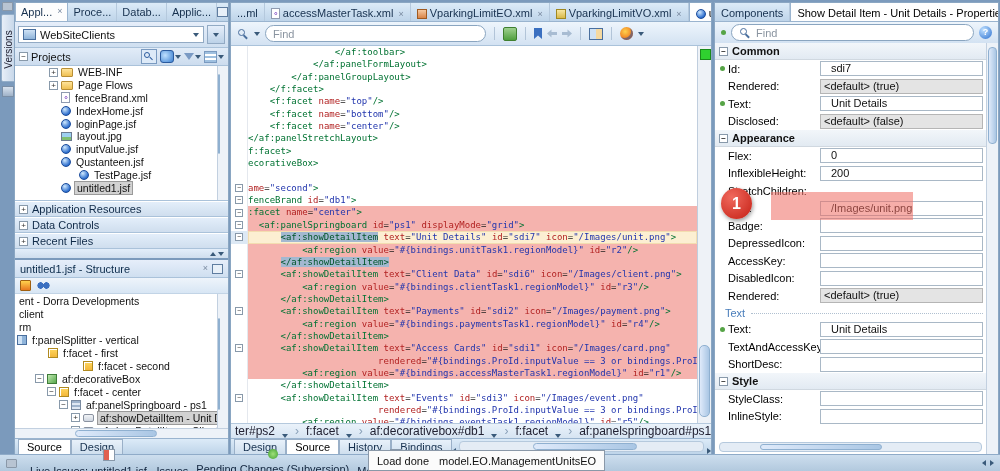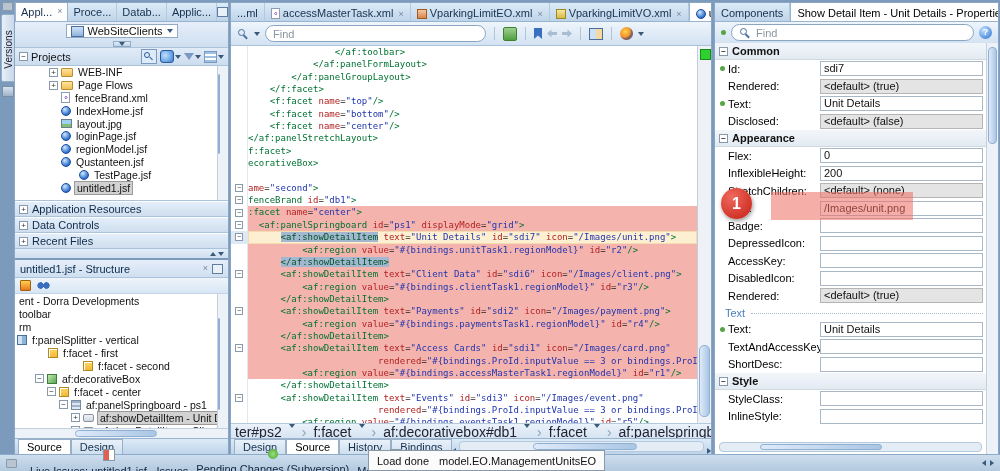--- a/index.html
+++ b/index.html
@@ -20,21 +20,21 @@
   
   #vstrip{position:absolute;left:0;top:0;width:14px;bottom:16px;}
   .corner-ico{position:absolute;left:2px;top:2px;width:9px;height:7px;background:#b8c4d2;border:1px solid #8a98a8;border-radius:1px;}
   .vtab{position:absolute;left:1px;top:14px;width:12px;height:66px;background:linear-gradient(90deg,#e8eff8,#c8d8ea);border:1px solid #93aec9;border-radius:2px 0 0 2px;}
   .vtab span{position:absolute;left:-22px;top:29px;transform:rotate(-90deg);font-size:10px;color:#223;width:56px;text-align:center;display:block;}
   .vstrip-ico{position:absolute;left:2px;top:86px;width:10px;height:9px;background:linear-gradient(#d8e2ee,#9fb2c8);border:1px solid #7a8ea6;}
   
   #leftpanel{position:absolute;left:14px;top:2px;width:215px;bottom:16px;background:#fbfcfe;border:1px solid #8aa6c2;box-sizing:border-box;display:flex;flex-direction:column;}
   .ltab{display:flex;align-items:center;gap:3px;padding:2px 5px;height:14px;color:#16304e;border-right:1px solid #b5c9dd;white-space:nowrap;}
   .ltab.active{background:#fdfdfd;border:1px solid #9ab4cf;border-bottom:none;border-top:2px solid #f0a030;height:15px;}
-  .comborow{display:flex;align-items:center;height:21px;background:linear-gradient(#e6eefa,#cfdff0);border-bottom:1px solid #aac2da;padding:2px 3px;gap:3px;flex-direction:column;}
+  .comborow{display:flex;align-items:center;height:21px;background:linear-gradient(#e6eefa,#cfdff0);border-bottom:1px solid #aac2da;padding:2px 3px;gap:3px;}
   .combo{flex:1;display:flex;align-items:center;gap:4px;background:#fff;border:1px solid #92aac4;height:15px;padding:0 4px;}
   .combo .tri-d{margin-left:auto;}
   .ico-app{width:11px;height:9px;background:linear-gradient(#cfe2f5,#8fb4da);border:1px solid #4a6f9e;flex:none;}
   .combo-btn{width:16px;height:17px;background:linear-gradient(#e6eefa,#bcd2e8);border:1px solid #92aac4;display:flex;align-items:center;justify-content:center;}
   .projhdr{display:flex;align-items:center;height:17px;background:linear-gradient(#e2ecf8,#ccdcee);border-bottom:1px solid #aac2da;padding:0 4px;gap:3px;}
   .projhdr .grow{flex:1;}
   .sqbtn{display:flex;align-items:center;gap:1px;}
   .ico-magbox{width:14px;height:13px;border:1px solid #7a9ac0;background:#ddeaf8;position:relative;}
   .ico-magbox::before{content:"";position:absolute;width:4px;height:4px;border:1.4px solid #2a5a9e;border-radius:50%;left:2px;top:2px;}
   .ico-magbox::after{content:"";position:absolute;width:4px;height:1.4px;background:#2a5a9e;transform:rotate(45deg);left:7px;top:8px;}
@@ -93,39 +93,39 @@
   .foldbox{width:8px;height:8px;line-height:6px;font-size:7px;}
   .code{flex:1;overflow:hidden;}
   .cl{height:12.35px;line-height:12.35px;white-space:pre;font-family:"DejaVu Sans Mono",monospace;font-size:9px;}
   .cl.pink{background:#f5b3ae;}
   .cl.cur{background:#fcefd2;box-shadow:inset 0 0 0 1px #f3ddb0;}
   .tk-p{color:#1a1a1a;} .tk-t{color:#007232;} .tk-a{color:#b22222;} .tk-v{color:#2135ad;}
   .tk-st{color:#00552a;background:#a3b8d0;}
   .codesb{position:relative;width:13px;background:#eef2f7;border-left:1px solid #c0cede;flex:none;}
   .okbadge{position:absolute;left:2px;top:3px;width:9px;height:9px;background:#2fd12f;border:1px solid #1a8a1a;}
   .codesb .thumb{position:absolute;left:1px;right:1px;height:70px;bottom:6px;border-radius:5px;background:linear-gradient(90deg,#dfeafa,#a9c6e4);border:1px solid #8fb0d0;}
-  .bcrow{display:flex;align-items:flex-start;height:14px;background:linear-gradient(#eaf2fa,#d6e4f2);border-top:1px solid #b5c9dd;font-size:14px;padding:0 4px;gap:7px;color:#223;overflow:hidden;white-space:nowrap;}
+  .bcrow{display:flex;align-items:flex-end;height:14px;background:linear-gradient(#eaf2fa,#d6e4f2);border-top:1px solid #b5c9dd;font-size:12px;padding:0 4px;gap:7px;color:#223;overflow:hidden;white-space:nowrap;}
   .bcitem.bold{font-weight:bold;}
   .bcsep{color:#8aa0b8;}
   .btabs .hscroll{flex:1;position:relative;height:9px;margin:0 3px 2px 3px;background:#e4ecf5;border:1px solid #b5c9dd;border-radius:4px;}
   
   #rightpanel{position:absolute;left:714px;top:2px;width:285px;bottom:16px;background:#fff;border:1px solid #8aa6c2;box-sizing:border-box;}
   .pfind{display:flex;align-items:center;height:21px;background:linear-gradient(#eef5fc,#d3e2f2);border-bottom:1px solid #aac2da;padding:0 6px;gap:5px;}
   .pdotg{width:5px;height:5px;border-radius:50%;background:#56a446;flex:none;}
   .pfindfield{flex:1;display:flex;align-items:center;gap:5px;height:15px;background:#fff;border:1px solid #8aa5c0;border-radius:9px;padding:0 7px;color:#8a94a0;}
   .helpbtn{width:13px;height:13px;border-radius:50%;background:radial-gradient(circle at 35% 30%,#bfe0ff,#2a6fd0);color:#fff;font-size:9px;font-weight:bold;text-align:center;line-height:13px;flex:none;}
   .pbody{position:absolute;left:0;top:40px;right:11px;bottom:0;overflow:hidden;background:#fff;}
   .psec{display:flex;align-items:center;gap:4px;height:16px;background:linear-gradient(#f2f6fa,#e2eaf2);border-bottom:1px solid #d0d8e0;padding:0 4px;font-weight:bold;}
   .psub{display:flex;align-items:center;height:16px;padding:0 4px 0 10px;color:#4a7ebb;}
   .psub .subdots{flex:1;border-bottom:1px dotted #b0c0d0;margin-left:6px;height:1px;}
   .prow{display:flex;align-items:center;height:17.5px;padding:0 4px 0 2px;}
   .pdot{width:5px;height:5px;border-radius:50%;margin:0 3px;flex:none;}
   .pdot.on{background:#56a446;}
   .plab{width:92px;flex:none;color:#000;}
-  .pinput{flex:1;height:13px;background:#fff;border:1px solid #a9b8c6;padding:0 3px;line-height:13px;overflow:hidden;white-space:nowrap;}
+  .pinput{flex:1;height:13px;background:#fff;border:1px solid #a9b8c6;padding:0 10px;line-height:13px;overflow:hidden;white-space:nowrap;}
   .pdefault{flex:1;height:13px;background:#e4e4e4;border:1px solid #b5b5b5;padding:0 3px;line-height:13px;overflow:hidden;white-space:nowrap;}
   .pvscroll{position:absolute;right:0;top:40px;width:11px;bottom:0;background:#edf2f8;border-left:1px solid #c2d0e0;}
   .pvscroll .thumb{position:absolute;left:1px;right:1px;top:4px;height:95px;border-radius:4px;background:linear-gradient(90deg,#dfeafa,#a9c6e4);border:1px solid #8fb0d0;}
   .phsb{position:absolute;left:4px;right:16px;bottom:2px;height:8px;background:#e4ecf5;border:1px solid #b5c9dd;border-radius:4px;}
   .prop-marker{position:absolute;left:56px;top:189px;width:142px;height:28px;background:rgba(238,108,98,.55);z-index:3;pointer-events:none;}
   .badge1{position:absolute;left:6px;top:185px;width:31px;height:31px;border-radius:50%;background:radial-gradient(circle at 35% 30%,#f0695d,#c41f14);color:#fff;font-size:16px;font-weight:bold;display:flex;align-items:center;justify-content:center;z-index:4;box-shadow:1px 2px 4px rgba(0,0,0,.4);}
   
   #statusbar{position:absolute;left:0;right:0;bottom:0;height:16px;background:linear-gradient(#cddeee,#b2c9de);border-top:1px solid #8fabc8;display:flex;align-items:center;gap:5px;padding:0 6px;color:#10233c;}
   .sbitem{display:flex;align-items:center;gap:4px;margin-left:8px;flex-direction:column;}
   .ico-issues{width:10px;height:10px;border:1px solid #8898aa;background:linear-gradient(90deg,#e06050 45%,#fff 45%);}
@@ -205,30 +205,30 @@
         </div>
         <div class="trow" style="padding-left: 46px;">
           <span class="fico ico-xml"></span>
           <span class="tlbl">fenceBrand.xml</span>
         </div>
         <div class="trow" style="padding-left: 46px;">
           <span class="fico ico-jsf"></span>
           <span class="tlbl">IndexHome.jsf</span>
         </div>
         <div class="trow" style="padding-left: 46px;">
+          <span class="fico ico-jsf"></span>
+          <span class="tlbl">loginPage.jsf</span>
+        </div>
+        <div class="trow" style="padding-left: 46px;">
           <span class="fico ico-img"></span>
           <span class="tlbl">layout.jpg</span>
         </div>
         <div class="trow" style="padding-left: 46px;">
           <span class="fico ico-jsf"></span>
-          <span class="tlbl">loginPage.jsf</span>
-        </div>
-        <div class="trow" style="padding-left: 46px;">
-          <span class="fico ico-jsf"></span>
-          <span class="tlbl">regionModel.jsf</span>
+          <span class="tlbl">inputValue.jsf</span>
         </div>
         <div class="trow" style="padding-left: 46px;">
           <span class="fico ico-jsf"></span>
           <span class="tlbl">Qustanteen.jsf</span>
         </div>
         <div class="trow" style="padding-left: 64px;">
           <span class="fico ico-jsf"></span>
           <span class="tlbl">TestPage.jsf</span>
         </div>
         <div class="trow tsel" style="padding-left: 46px;">
@@ -264,21 +264,21 @@
     </div>
     <div class="stoolbar">
       <span class="ico-flag"></span>
       <span class="ico-binoc"></span>
     </div>
     <div class="stree">
       <div class="trow" style="padding-left: 2px; align-items: center;">
           <span class="tlbl">ent - Dorra Developments</span>
         </div>
         <div class="trow" style="padding-left: 2px;">
-          <span class="tlbl">toolbar</span>
+          <span class="tlbl">client</span>
         </div>
         <div class="trow" style="padding-left: 2px;">
           <span class="tlbl">rm</span>
         </div>
         <div class="trow" style="padding-left: 2px;">
           <span class="fico ico-split"></span>
           <span class="tlbl">f:panelSplitter - vertical</span>
         </div>
         <div class="trow" style="padding-left: 12px; margin-left: 21px;">
           <span class="fico ico-facet"></span>
@@ -542,21 +542,20 @@
           <div class="pinput">0</div>
         </div>
         <div class="prow">
           <span class="pdot"></span>
           <span class="plab">InflexibleHeight:</span>
           <div class="pinput">200</div>
         </div>
         <div class="prow">
           <span class="pdot"></span>
           <span class="plab">StretchChildren:</span>
-          <div class="pdefault">&lt;default&gt; (none)</div>
         </div>
         <div class="prow">
           <span class="pdot"></span>
           <span class="plab">Icon:</span>
           <div class="pinput">/Images/unit.png</div>
         </div>
         <div class="prow">
           <span class="pdot"></span>
           <span class="plab">Badge:</span>
           <div class="pinput"></div>

